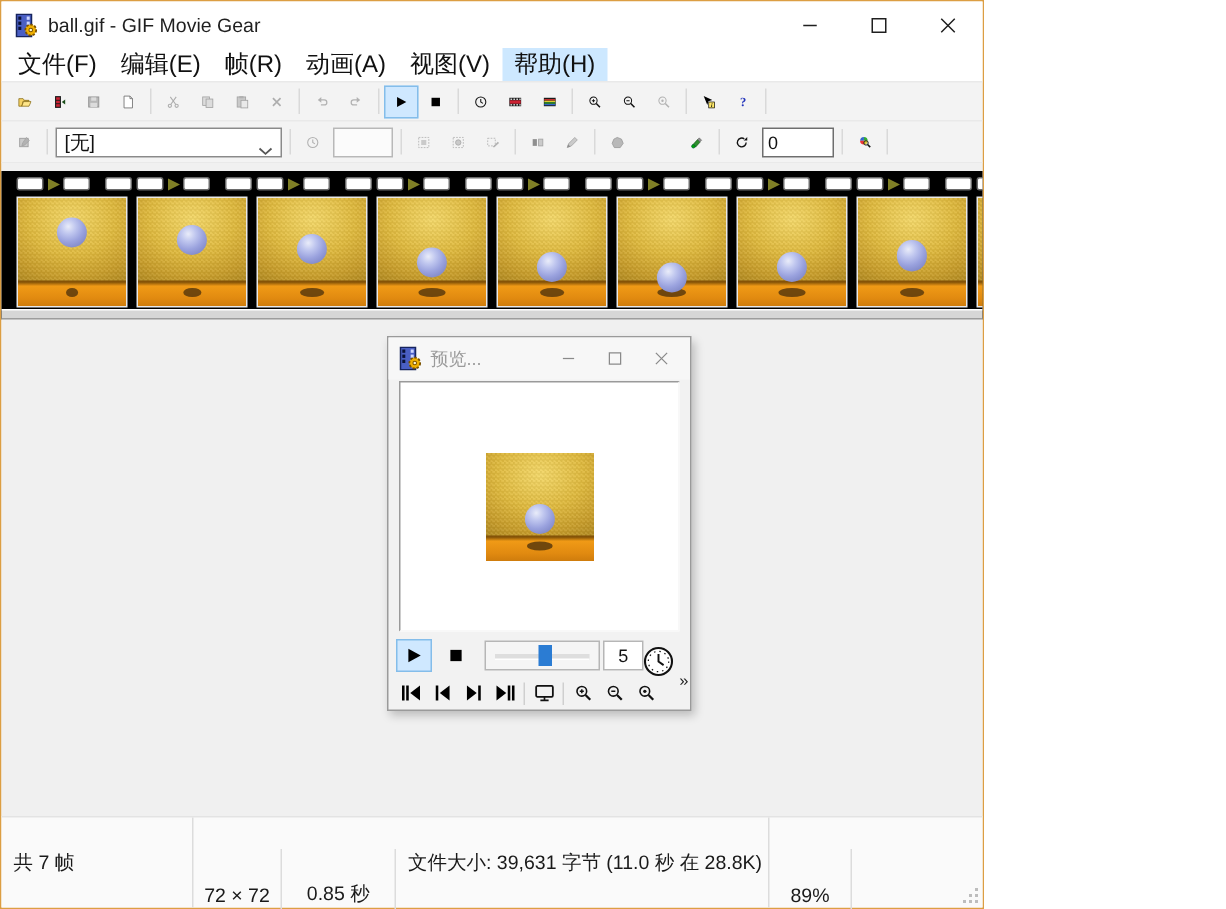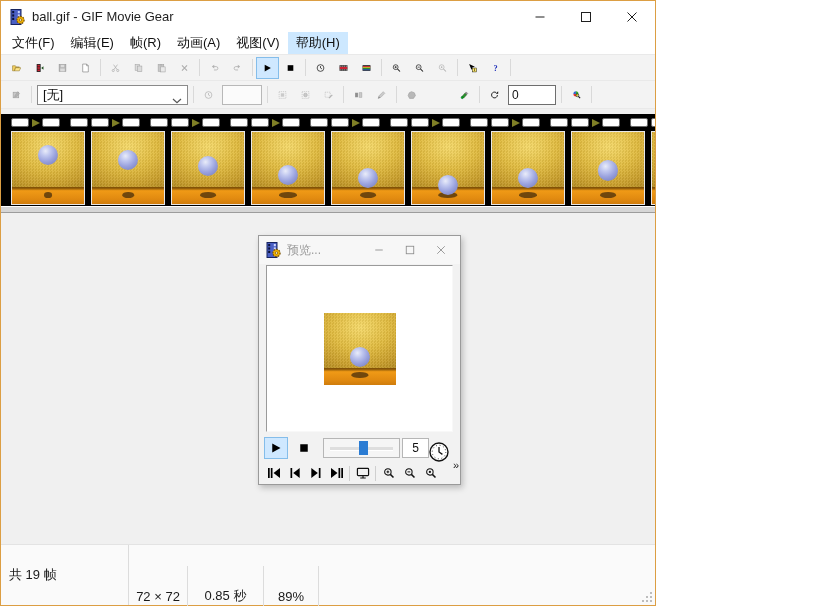--- a/index.html
+++ b/index.html
@@ -6,21 +6,21 @@
   .window{width:656px;height:606px;box-sizing:border-box;border:1px solid #dc9e43;display:flex;flex-direction:column;background:#fff;font-family:"Liberation Sans","DejaVu Sans",sans-serif;}
 
   
   .titlebar{flex:0 0 31px;display:flex;align-items:center;background:#fff;}
   .app-icon{width:16px;height:16px;margin:0 6px 0 9px;}
   .title-text{font-size:13px;color:#1f1f1f;}
   .win-controls{margin-left:auto;display:flex;height:100%;}
   .win-btn{width:46px;display:flex;align-items:center;justify-content:center;color:#1f1f1f;}
 
   
-  .menubar{flex:0 0 22px;display:flex;align-items:stretch;background:#fff;font-size:13px;padding-left:3px;}
+  .menubar{flex:0 0 22px;display:flex;align-items:stretch;background:#fff;font-size:16px;padding-left:3px;}
   .menu-item{padding:0 8px;display:flex;align-items:center;color:#111;}
   .menu-item.hl{background:#cde8ff;}
 
   
   .toolbar{background:#f3f3f3;border-top:1px solid #e9e9e9;display:flex;align-items:center;padding-left:4px;}
   #toolbar-main{flex:0 0 25px;}
   #toolbar-frame{flex:0 0 27px;border-bottom:1px solid #e9e9e9;}
   .tbtn{width:23px;height:22px;display:flex;align-items:center;justify-content:center;border:1px solid transparent;background:transparent;flex:0 0 auto;}
   .tbtn.active{background:#cfe8ff;border-color:#84bdea;}
   .tsep{width:1px;height:17px;background:#d9d9d9;margin:0 3px;flex:0 0 auto;}
@@ -46,21 +46,21 @@
   .ballframe{position:relative;overflow:hidden;width:100%;height:100%;background:radial-gradient(ellipse 95% 75% at 50% 20%,#f4d868 0%,#e0ba3e 42%,#c89d2a 72%,#a9831e 100%);}
   .ballframe::before{content:"";position:absolute;inset:0;background:repeating-conic-gradient(rgba(255,255,255,.07) 0 25%,rgba(0,0,0,.05) 0 50%);background-size:3px 3px;pointer-events:none;}
   .bf-floor{position:absolute;left:0;right:0;bottom:0;height:23.5%;background:linear-gradient(180deg,#7e4e06 0%,#8a5708 7%,#f09a16 22%,#e18a10 70%,#cf7c0c 100%);}
   .bf-shadow{position:absolute;top:83%;left:50%;transform:translateX(-50%);height:8%;border-radius:50%;background:#5e3c0c;opacity:.88;}
   .bf-ball{position:absolute;left:50%;transform:translateX(-50%);width:28%;aspect-ratio:1/1;border-radius:50%;background:radial-gradient(circle at 38% 30%,#e9ecf9 0%,#c0c7ef 26%,#9aa2de 55%,#7d85c4 85%,#6e76b3 100%);}
 
   
   .client{flex:1 1 auto;background:#f0f0f0;position:relative;}
 
   
-  .preview{position:absolute;left:257px;top:22px;width:203px;height:250px;background:#f2f2f2;border:1px solid #9a9a9a;box-shadow:2px 3px 6px rgba(0,0,0,.22);box-sizing:border-box;}
+  .preview{position:absolute;left:257px;top:11px;width:203px;height:250px;background:#f2f2f2;border:1px solid #9a9a9a;box-shadow:2px 3px 6px rgba(0,0,0,.22);box-sizing:border-box;}
   .pv-titlebar{height:28px;display:flex;align-items:center;background:#f7f7f7;}
   .pv-icon{width:16px;height:16px;margin:0 5px 0 7px;}
   .pv-title{font-size:12px;color:#9b9b9b;}
   .pv-controls{margin-left:auto;display:flex;padding-right:4px;}
   .pv-btn{width:31px;height:24px;display:flex;align-items:center;justify-content:center;color:#8a8a8a;}
   .pv-content{margin:1px 7px 0 7px;height:165px;background:#fff;border:1px solid;border-color:#9a9a9a #f8f8f8 #f8f8f8 #9a9a9a;position:relative;}
   .pv-stage{position:absolute;left:50%;top:50%;transform:translate(-50%,-50%);width:72px;height:72px;}
   .pv-row1{height:25px;display:flex;align-items:center;padding-left:5px;margin-top:3px;}
   .pv-playbtn{width:22px;height:20px;display:flex;align-items:center;justify-content:center;border:1px solid transparent;}
   .pv-playbtn.active{background:#cfe8ff;border-color:#84bdea;}
@@ -729,23 +729,24 @@
               <path d="M11 6v5l3.4 2.4" fill="none" stroke="#111" stroke-width="1.3"></path>
             </svg>
           </span>
         <span class="chev2">»</span>
       </div>
     </div>
 
   </div>
 
   <div class="statusbar">
-    <div class="scell" style="width: 128px;">共 19 帧</div>
+    <div class="scell" style="width: 128px;">共 7 帧</div>
       <div class="scell center" style="width: 59px;">72 × 72</div>
       <div class="scell center" style="width: 76px;">0.85 秒</div>
+      <div class="scell" style="width: 249px;">文件大小: 39,631 字节  (11.0 秒 在 28.8K)</div>
       <div class="scell center" style="width: 55px;">89%</div>
       <span class="grip"><svg viewBox="0 0 12 12">
           <g fill="#bdbdbd">
             <rect x="9" y="9" width="2" height="2"></rect>
             <rect x="9" y="5" width="2" height="2"></rect>
             <rect x="5" y="9" width="2" height="2"></rect>
             <rect x="9" y="1" width="2" height="2"></rect>
             <rect x="5" y="5" width="2" height="2"></rect>
             <rect x="1" y="9" width="2" height="2"></rect>
           </g>

